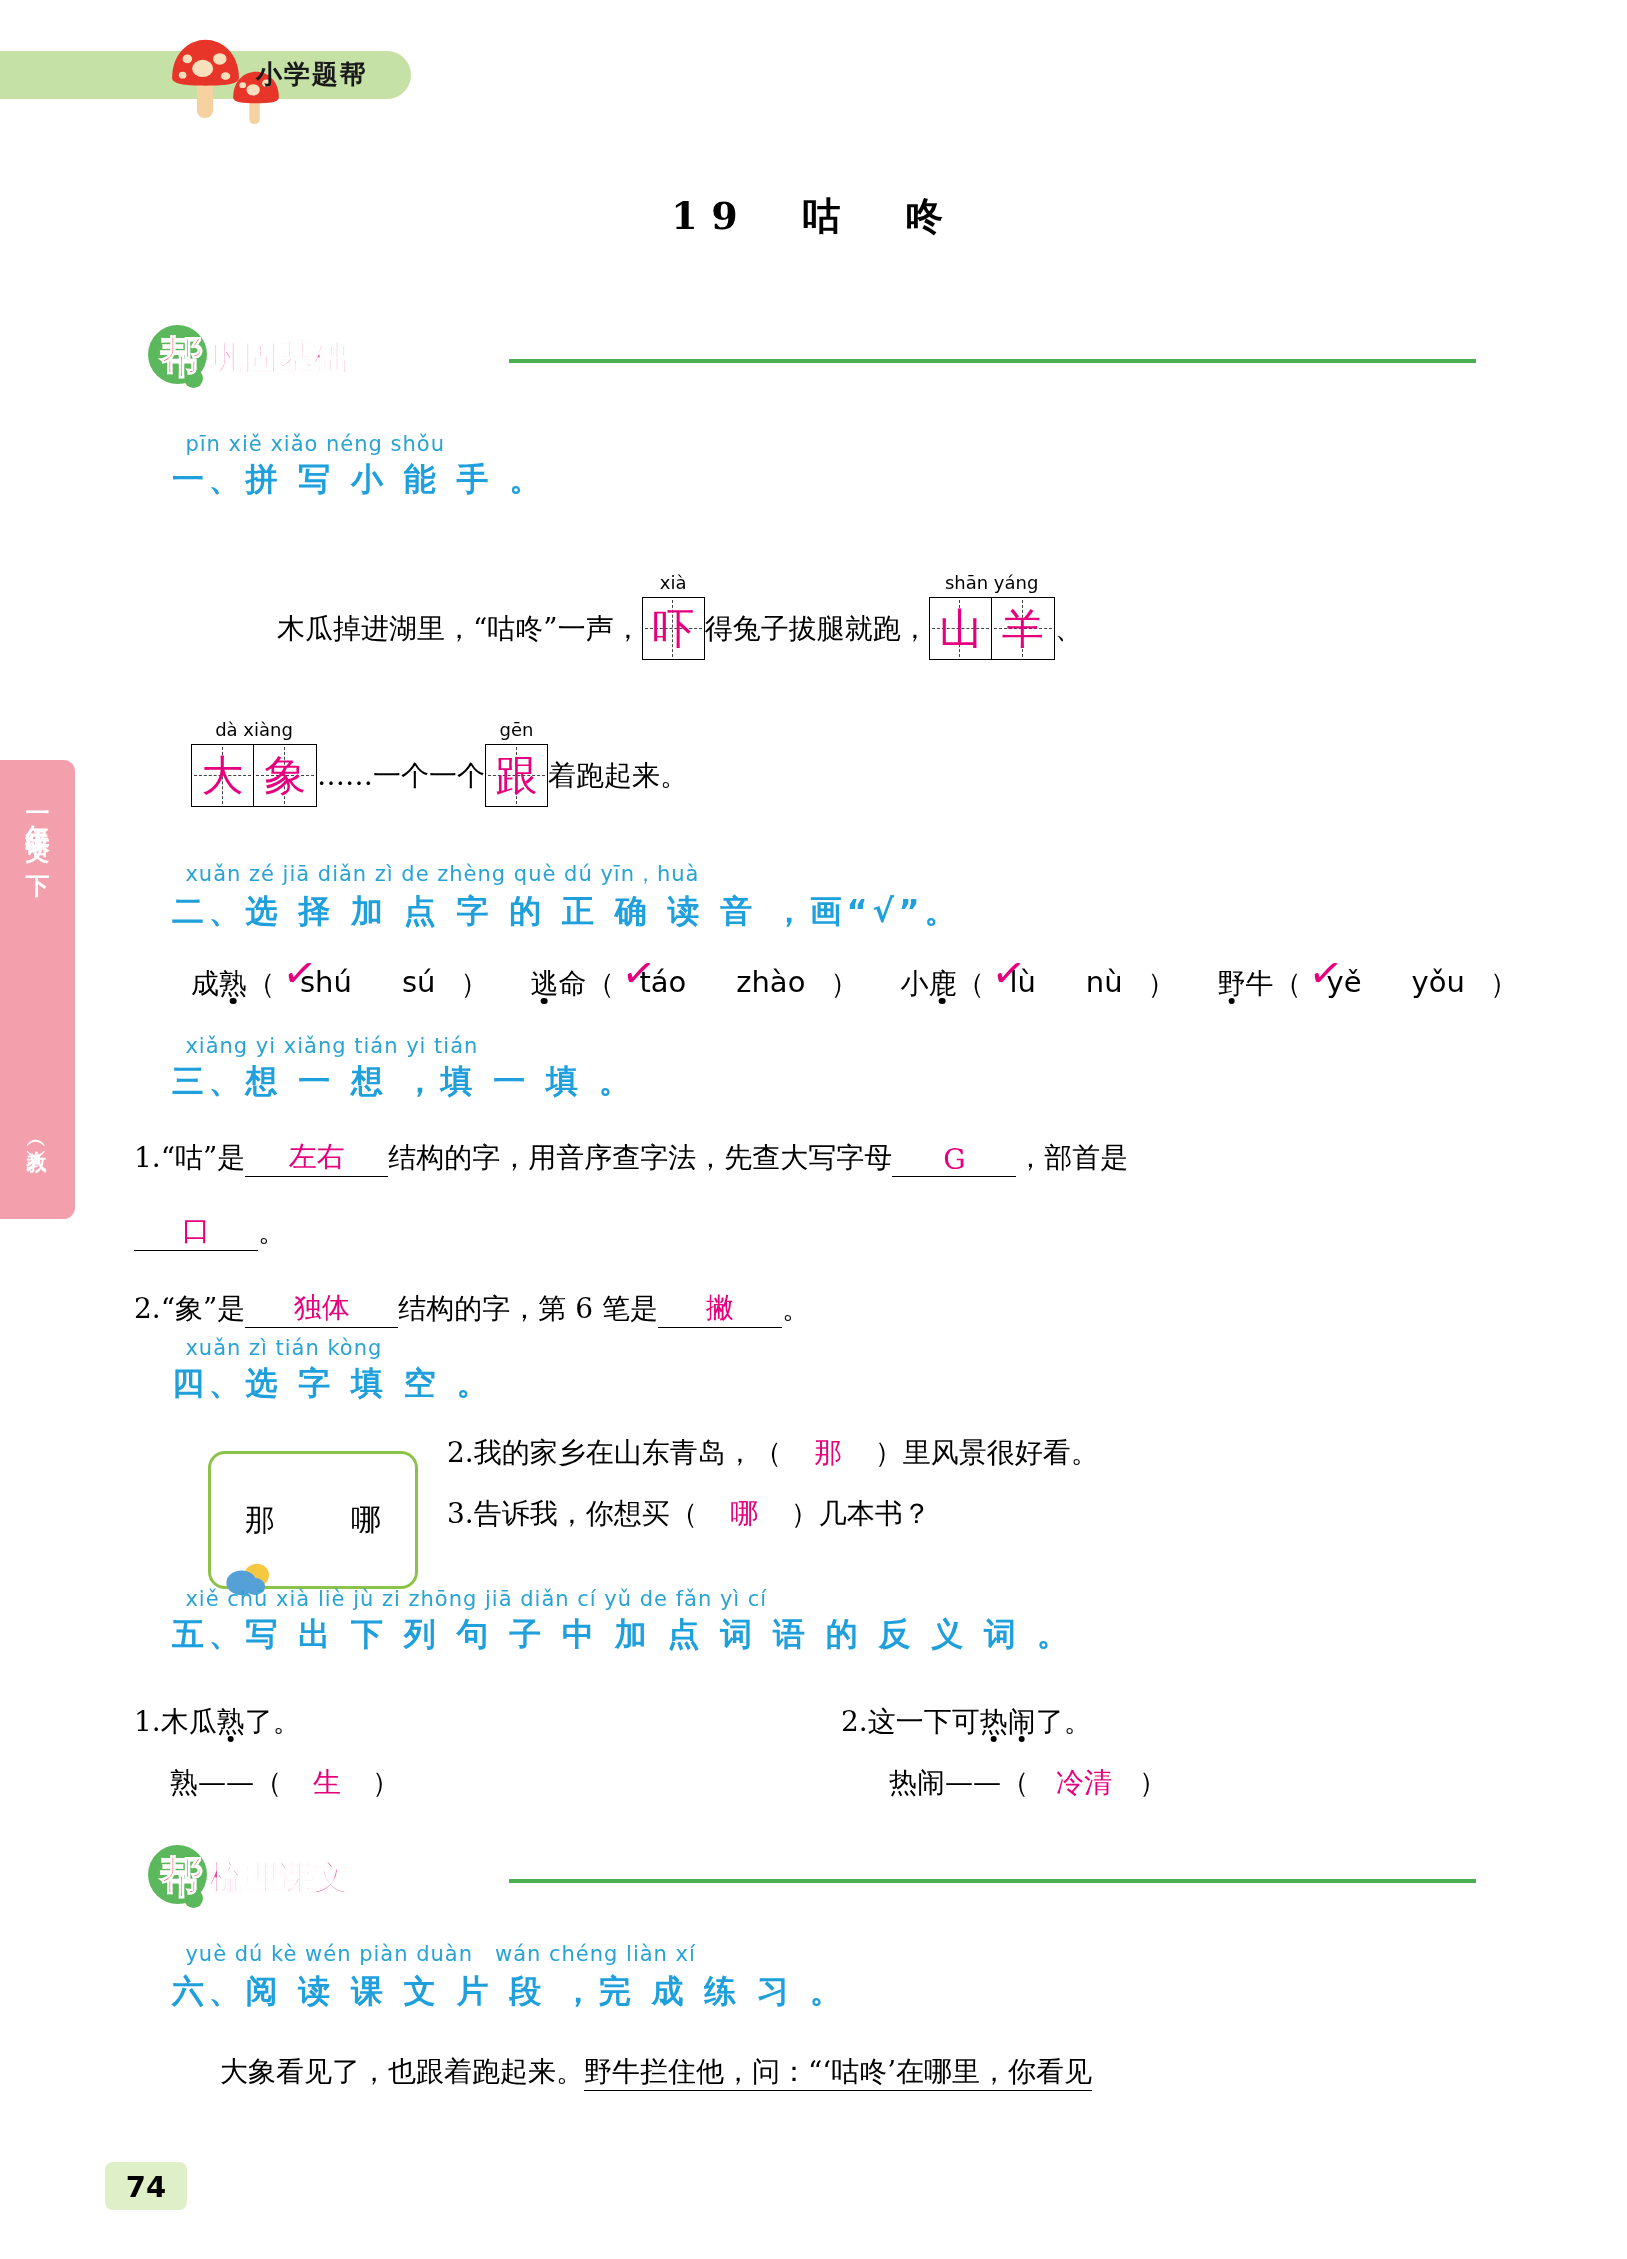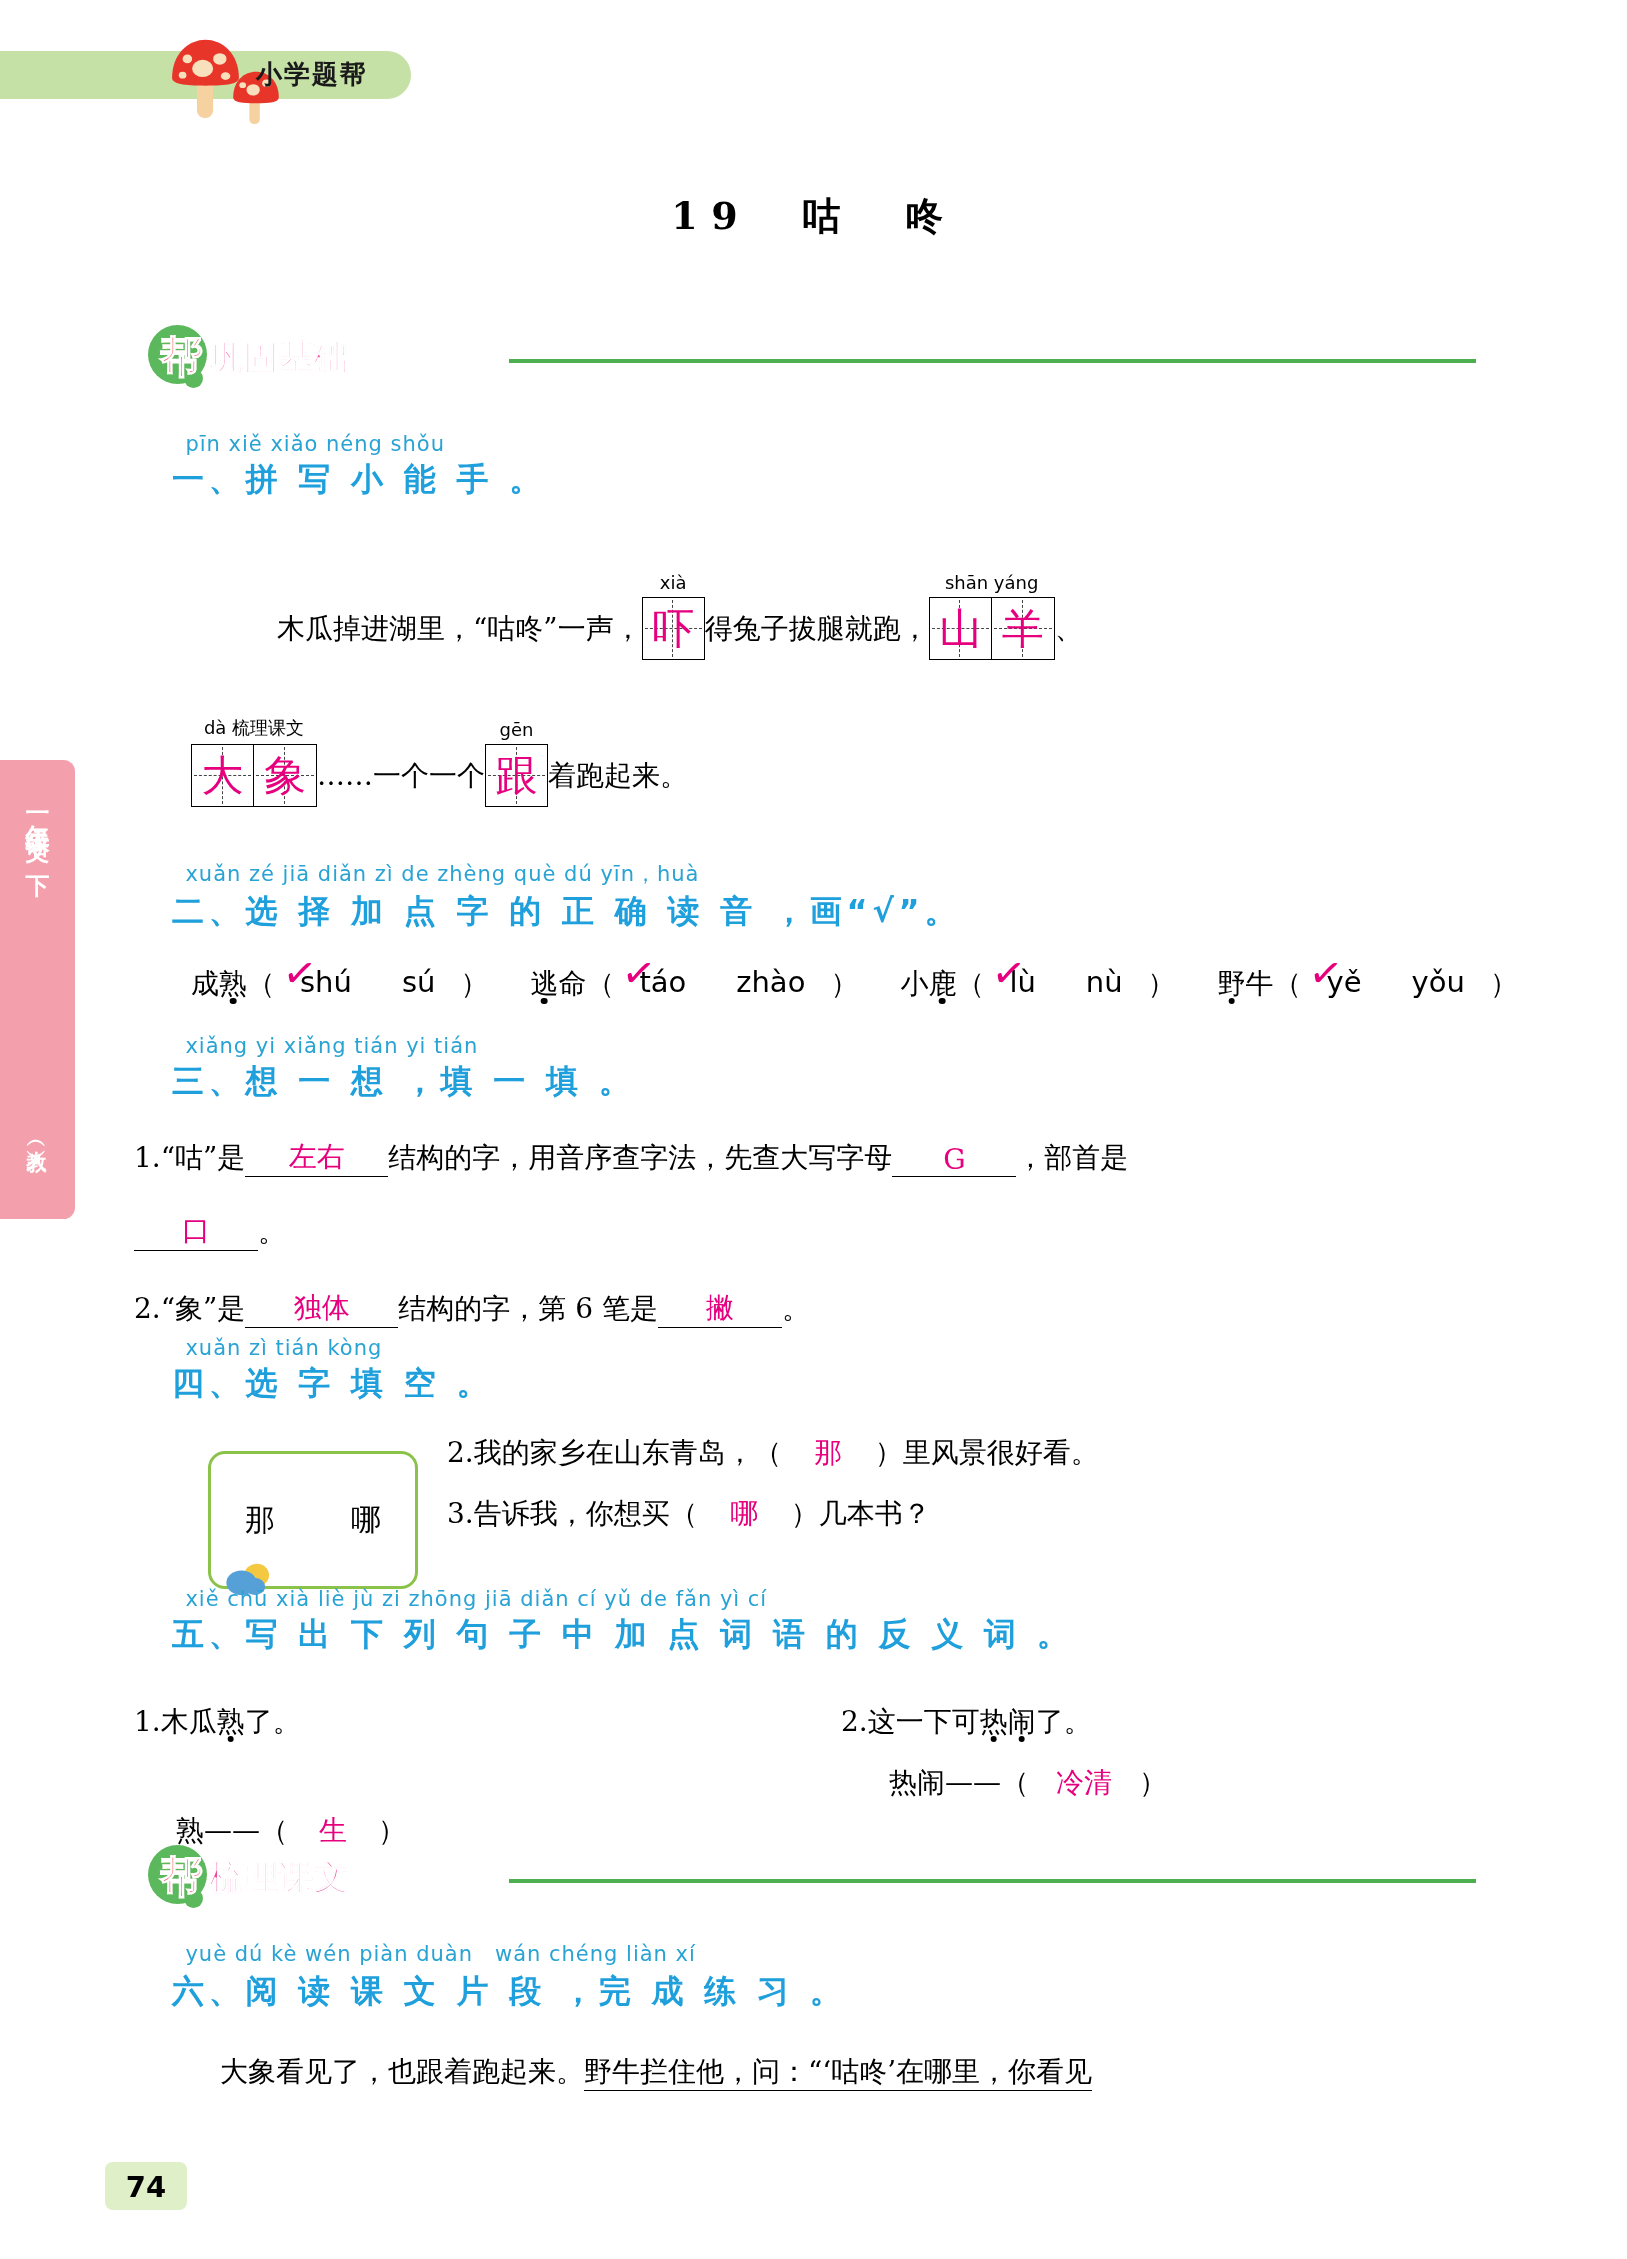--- a/index.html
+++ b/index.html
@@ -255,21 +255,21 @@
       <span class="tzg joined">
           <span>羊</span>
         </span>
     </span>
   </span>
   <span class="body-cn">、</span>
 </div>
 
 <div style="position:absolute; left:191px; top:744px; display:flex; align-items:center;">
   <span class="tzg-wrap">
-    <span class="tzg-py">dà 梳理课文</span>
+    <span class="tzg-py">dà xiàng</span>
     <span class="tzg-row">
       <span class="tzg">
           <span>大</span>
         </span>
       <span class="tzg joined">
           <span>象</span>
         </span>
     </span>
   </span>
   <span class="body-cn">……一个一个</span>
@@ -364,21 +364,21 @@
   <div class="ex-py">xiě chū xià liè  jù  zi zhōng jiā diǎn cí  yǔ de fǎn yì  cí</div>
   <div class="ex-title">五、写 出 下 列 句 子 中 加 点 词 语 的 反 义 词 。</div>
 </div>
 
 <div style="position:absolute; left:134px; top:1703px;">
   <span class="body-cn"><span class="dotchar">1</span><span class="dotchar">.</span><span class="dotchar">木</span><span class="dotchar">瓜</span><span class="dotchar">熟<span class="dot-under"></span></span><span class="dotchar">了</span><span class="dotchar">。</span></span>
 </div>
 <div style="position:absolute; left:841px; top:1703px;">
   <span class="body-cn"><span class="dotchar">2</span><span class="dotchar">.</span><span class="dotchar">这</span><span class="dotchar">一</span><span class="dotchar">下</span><span class="dotchar">可</span><span class="dotchar">热<span class="dot-under"></span></span><span class="dotchar">闹<span class="dot-under"></span></span><span class="dotchar">了</span><span class="dotchar">。</span></span>
 </div>
-<div style="position:absolute; left:176px; top:1764px;margin-top:48px;">
+<div style="position:absolute; left:170px; top:1764px;">
   <span class="body-cn">熟——（</span><span class="body-cn ans" style="padding:0 31px;">生</span><span class="body-cn">）</span>
 </div>
 <div style="position:absolute; left:889px; top:1764px;">
   <span class="body-cn">热闹——（</span><span class="body-cn ans" style="padding:0 27px;">冷清</span><span class="body-cn">）</span>
 </div>
 
 <div class="sec-banner" style="left:148px; top:1845px; width:1329px;">
   <div class="sec-circle"></div>
   <div class="sec-bang">帮</div>
   <div class="sec-text">梳理课文</div>

